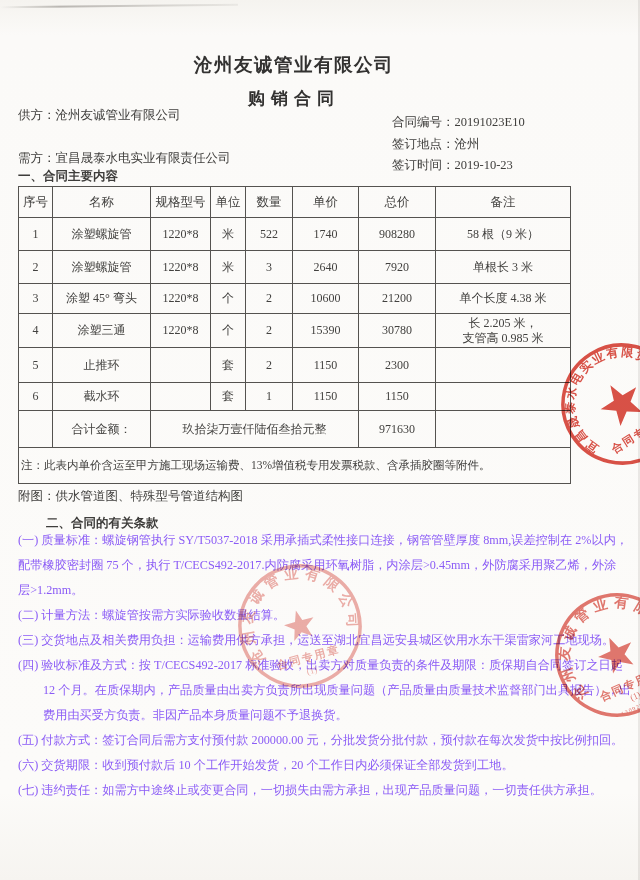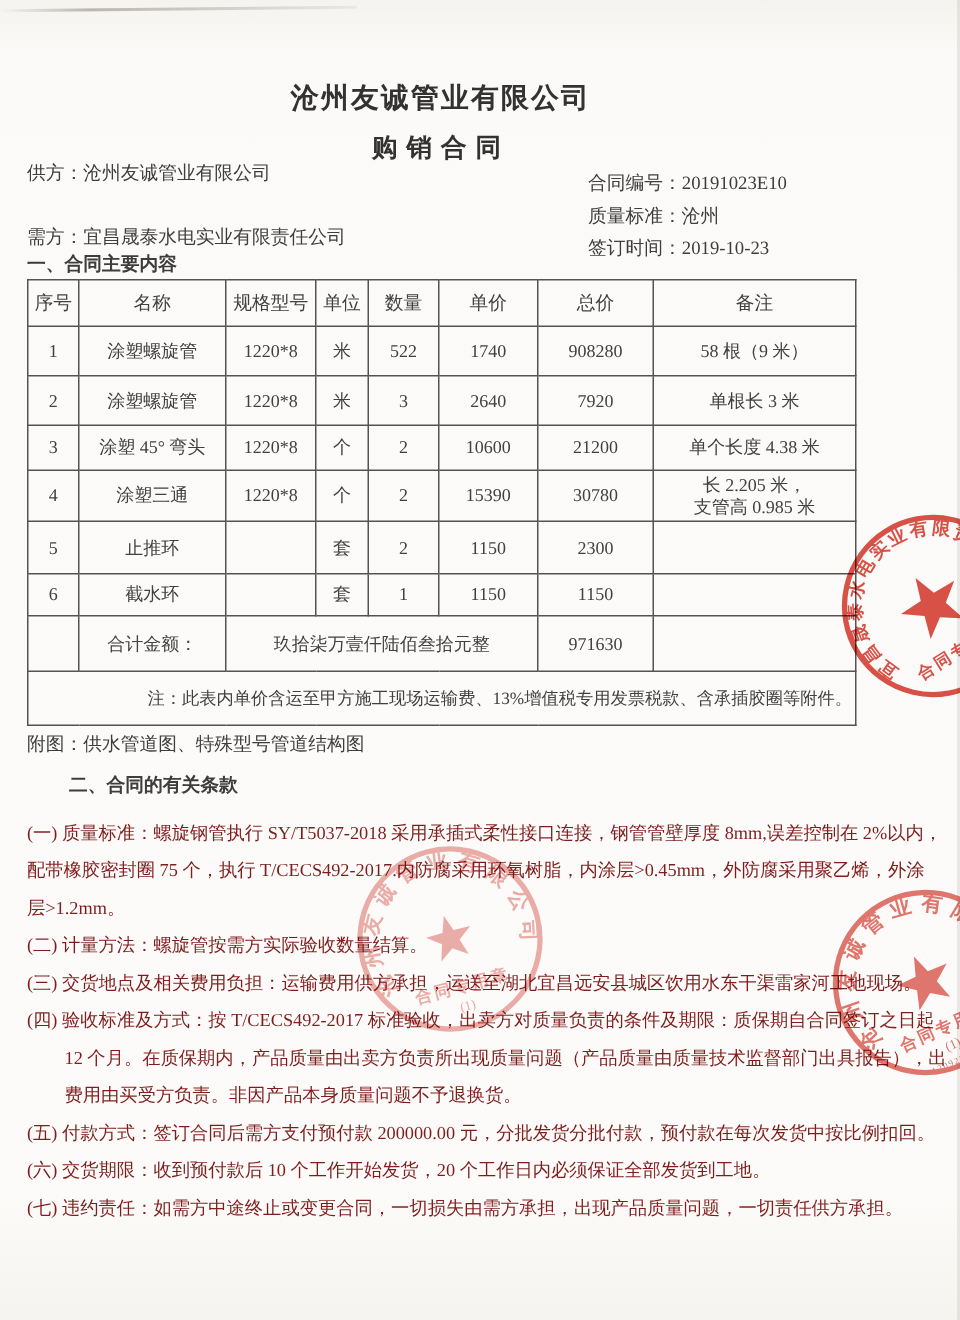--- a/index.html
+++ b/index.html
@@ -29,25 +29,25 @@
 
   table.main{position:absolute;left:18px;top:186px;width:552px;border-collapse:collapse;
     table-layout:fixed;font-size:12px;color:#42413f;text-align:center;}
   table.main td,table.main th{border:1px solid #555350;font-weight:400;padding:0 2px;
     overflow:hidden;vertical-align:middle;}
   table.main th{font-size:12.5px;}
   tr.h-header{height:31px;} tr.h-r1{height:33px;} tr.h-r2{height:33px;}
   tr.h-r3{height:30px;} tr.h-r4{height:34px;} tr.h-r5{height:35px;}
   tr.h-r6{height:28px;} tr.h-total{height:37px;} tr.h-note{height:36px;}
   td .rline{display:block;line-height:15px;}
-  td.note-cell{text-align:right;padding-left:5px;font-size:11.5px;}
+  td.note-cell{text-align:left;padding-left:5px;font-size:11.5px;}
 
   .attachment-line{left:18px;top:488px;font-size:12.5px;white-space:nowrap;}
   .sec2-heading{top:515px;margin-left:28px;}
-  .clauses{left:18px;top:543px;width:612px;font-size:12.2px;line-height:25px;color:#7f1d1d;}
+  .clauses{left:18px;top:528px;width:612px;font-size:12.2px;line-height:25px;color:#8b5cf6;}
   .clauses .cl{height:25px;white-space:nowrap;}
   .clauses .indent{padding-left:25px;}
 
   .stamp{position:absolute;width:140px;height:140px;mix-blend-mode:multiply;}
   .stamp .ring{fill:none;stroke:currentColor;stroke-width:3.5px;}
   .stamp text{fill:currentColor;}
   .stamp .arc{font-size:14px;letter-spacing:5.5px;font-weight:600;}
   .stamp .bottom{font-size:11px;letter-spacing:2px;text-anchor:middle;font-weight:600;}
   .stamp .sub{font-size:9px;text-anchor:middle;}
   .stamp .phone{font-size:6px;text-anchor:middle;letter-spacing:1px;}
@@ -64,21 +64,21 @@
 <div class="abs scan-edge-right"></div>
 
 <div class="abs doc-title">沧州友诚管业有限公司</div>
 <div class="abs doc-subtitle">购销合同</div>
 
 <div class="abs party-line supplier-line"><span>供方：</span><span>沧州友诚管业有限公司</span></div>
 <div class="abs party-line buyer-line"><span>需方：</span><span>宜昌晟泰水电实业有限责任公司</span></div>
 
 <div class="abs meta-block">
   <div><span>合同编号：</span><span>20191023E10</span></div>
-  <div><span>质量标准：</span><span>沧州</span></div>
+  <div><span>签订地点：</span><span>沧州</span></div>
   <div><span>签订时间：</span><span>2019-10-23</span></div>
 </div>
 
 <div class="abs sec-heading sec1-heading">一、合同主要内容</div>
 
 <table class="main">
   <colgroup>
     <col style="width:34px">
       <col style="width:98px">
       <col style="width:60px">

